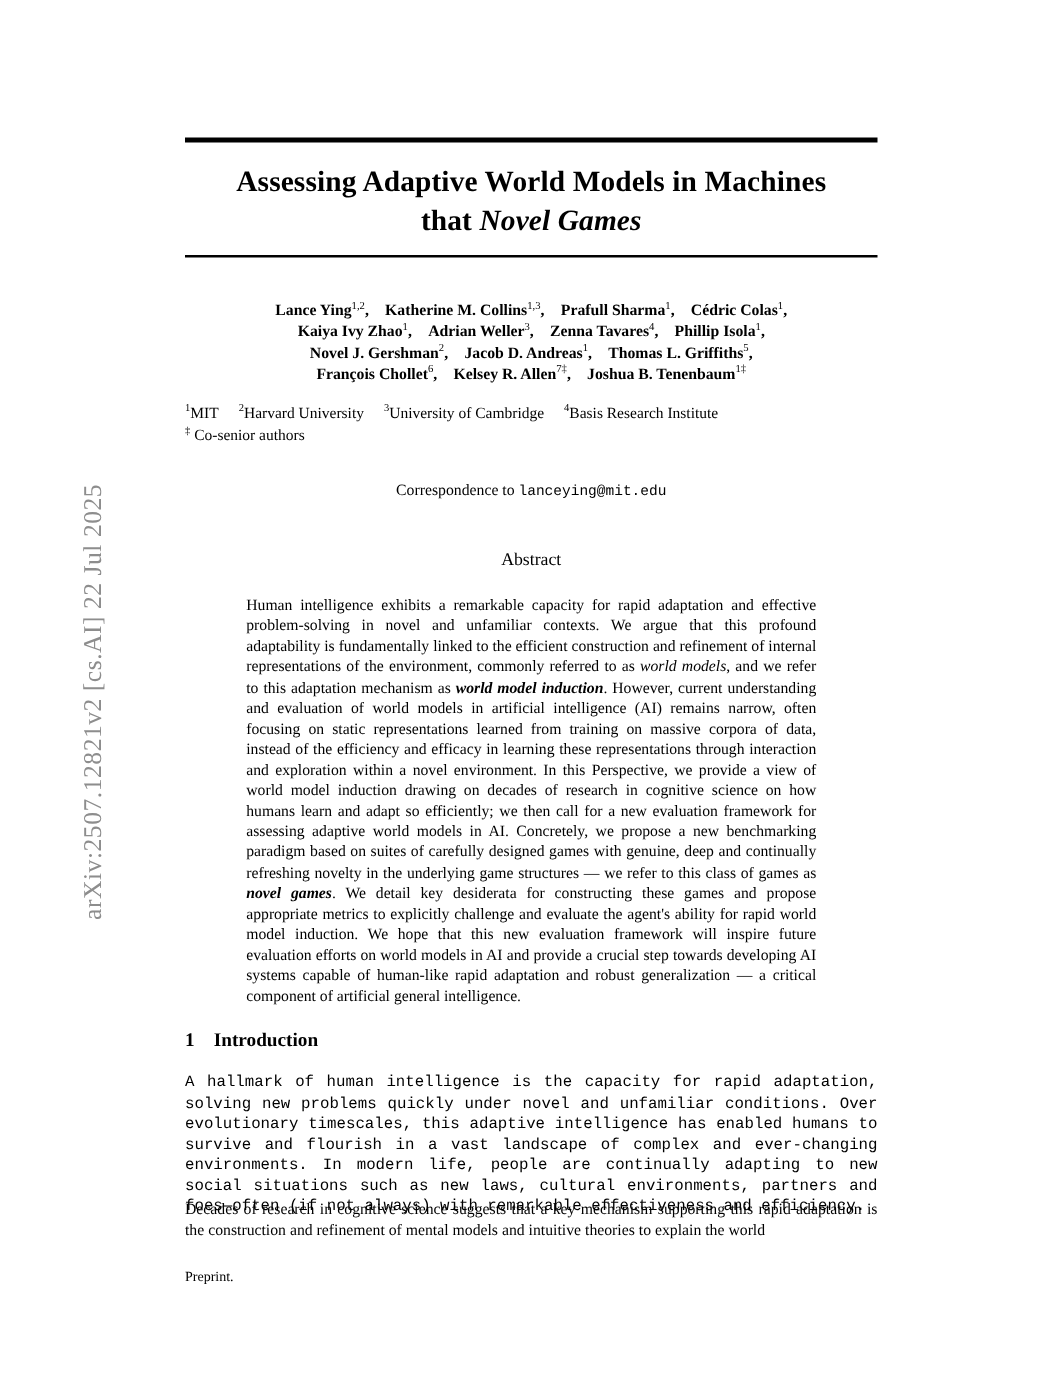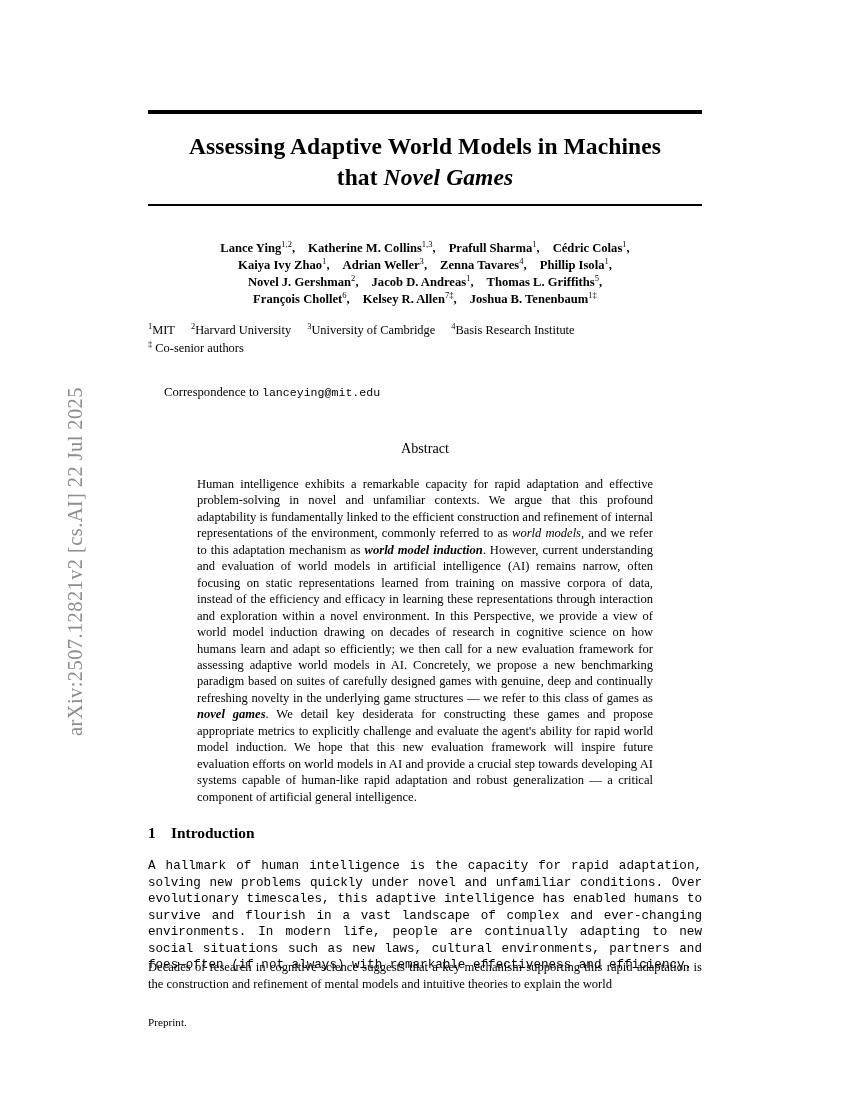--- a/index.html
+++ b/index.html
@@ -109,24 +109,24 @@
     width: 554px;
     text-align: left;
     font-size: 12.4px;
     line-height: 17.5px;
   }
   .affils .gap-md { display: inline-block; width: 16px; }
   .affils sup { font-weight: normal; }
 
   .correspondence {
     position: absolute;
-    left: 16px;
+    left: 0;
     top: 385px;
     width: 554px;
-    text-align: left;
+    text-align: center;
     font-size: 12.6px;
   }
   .correspondence .mono {
     font-family: "Liberation Mono", "DejaVu Sans Mono", monospace;
     font-size: 11.6px;
   }
 
   
   .abstract-heading {
     position: absolute;

